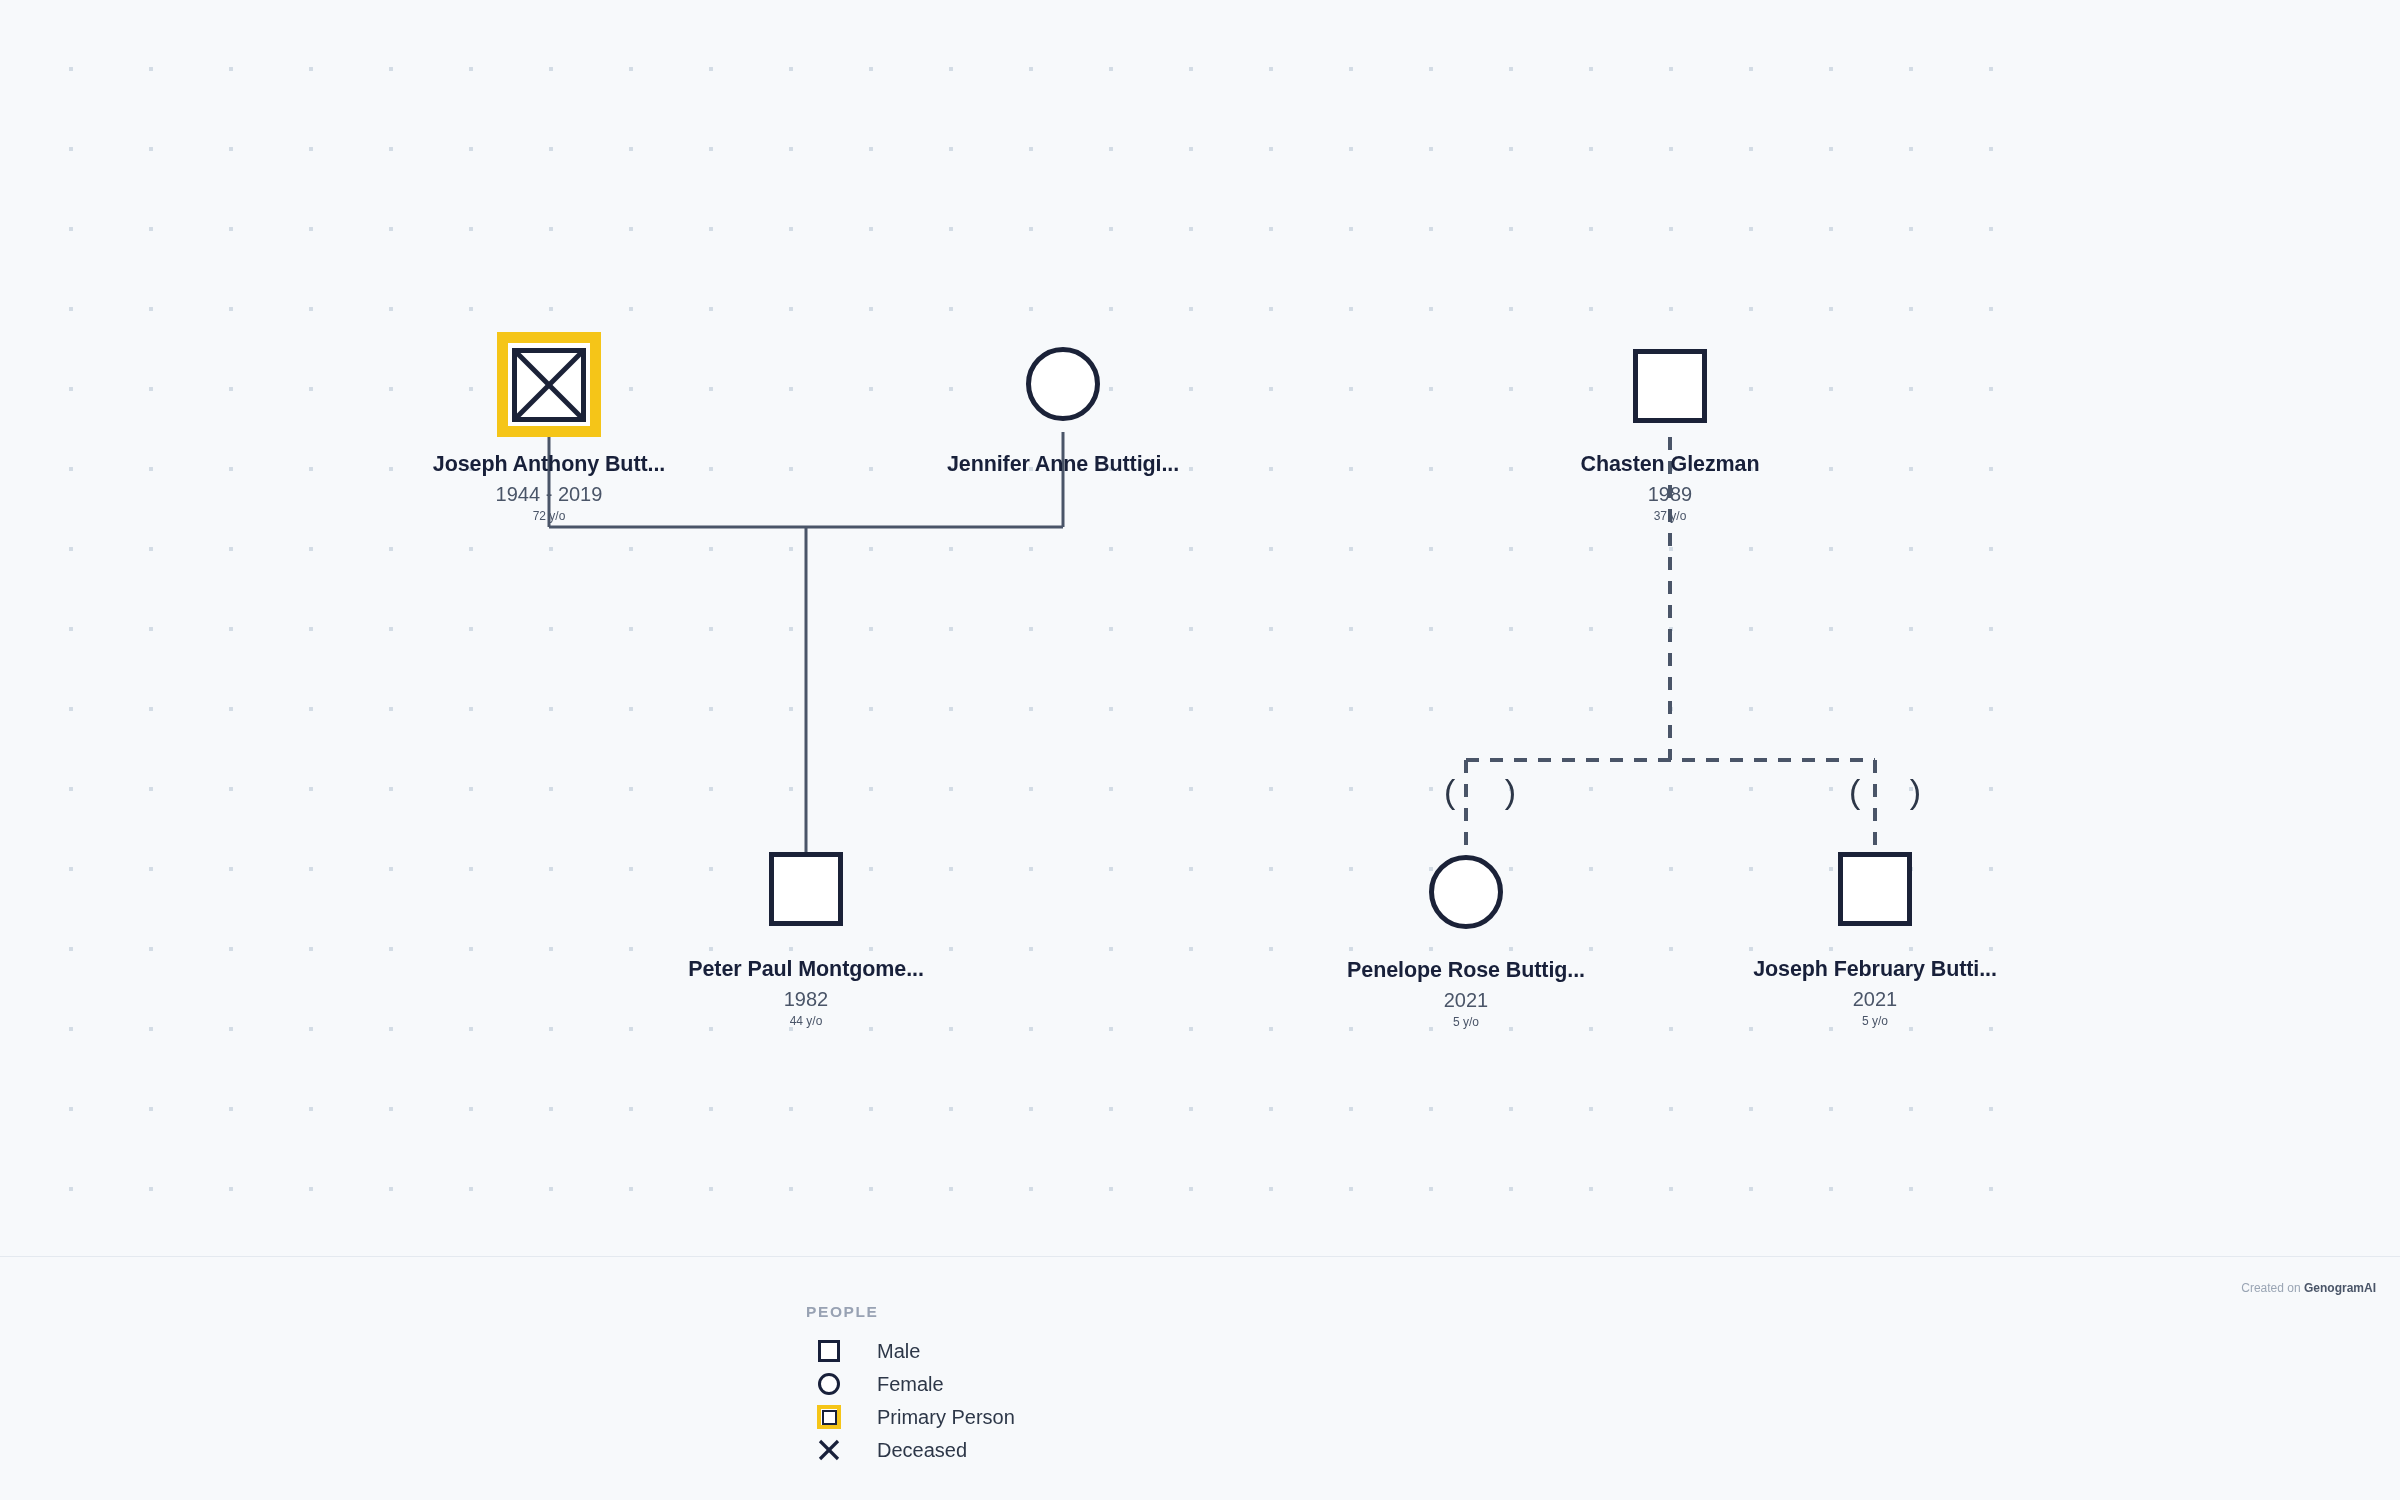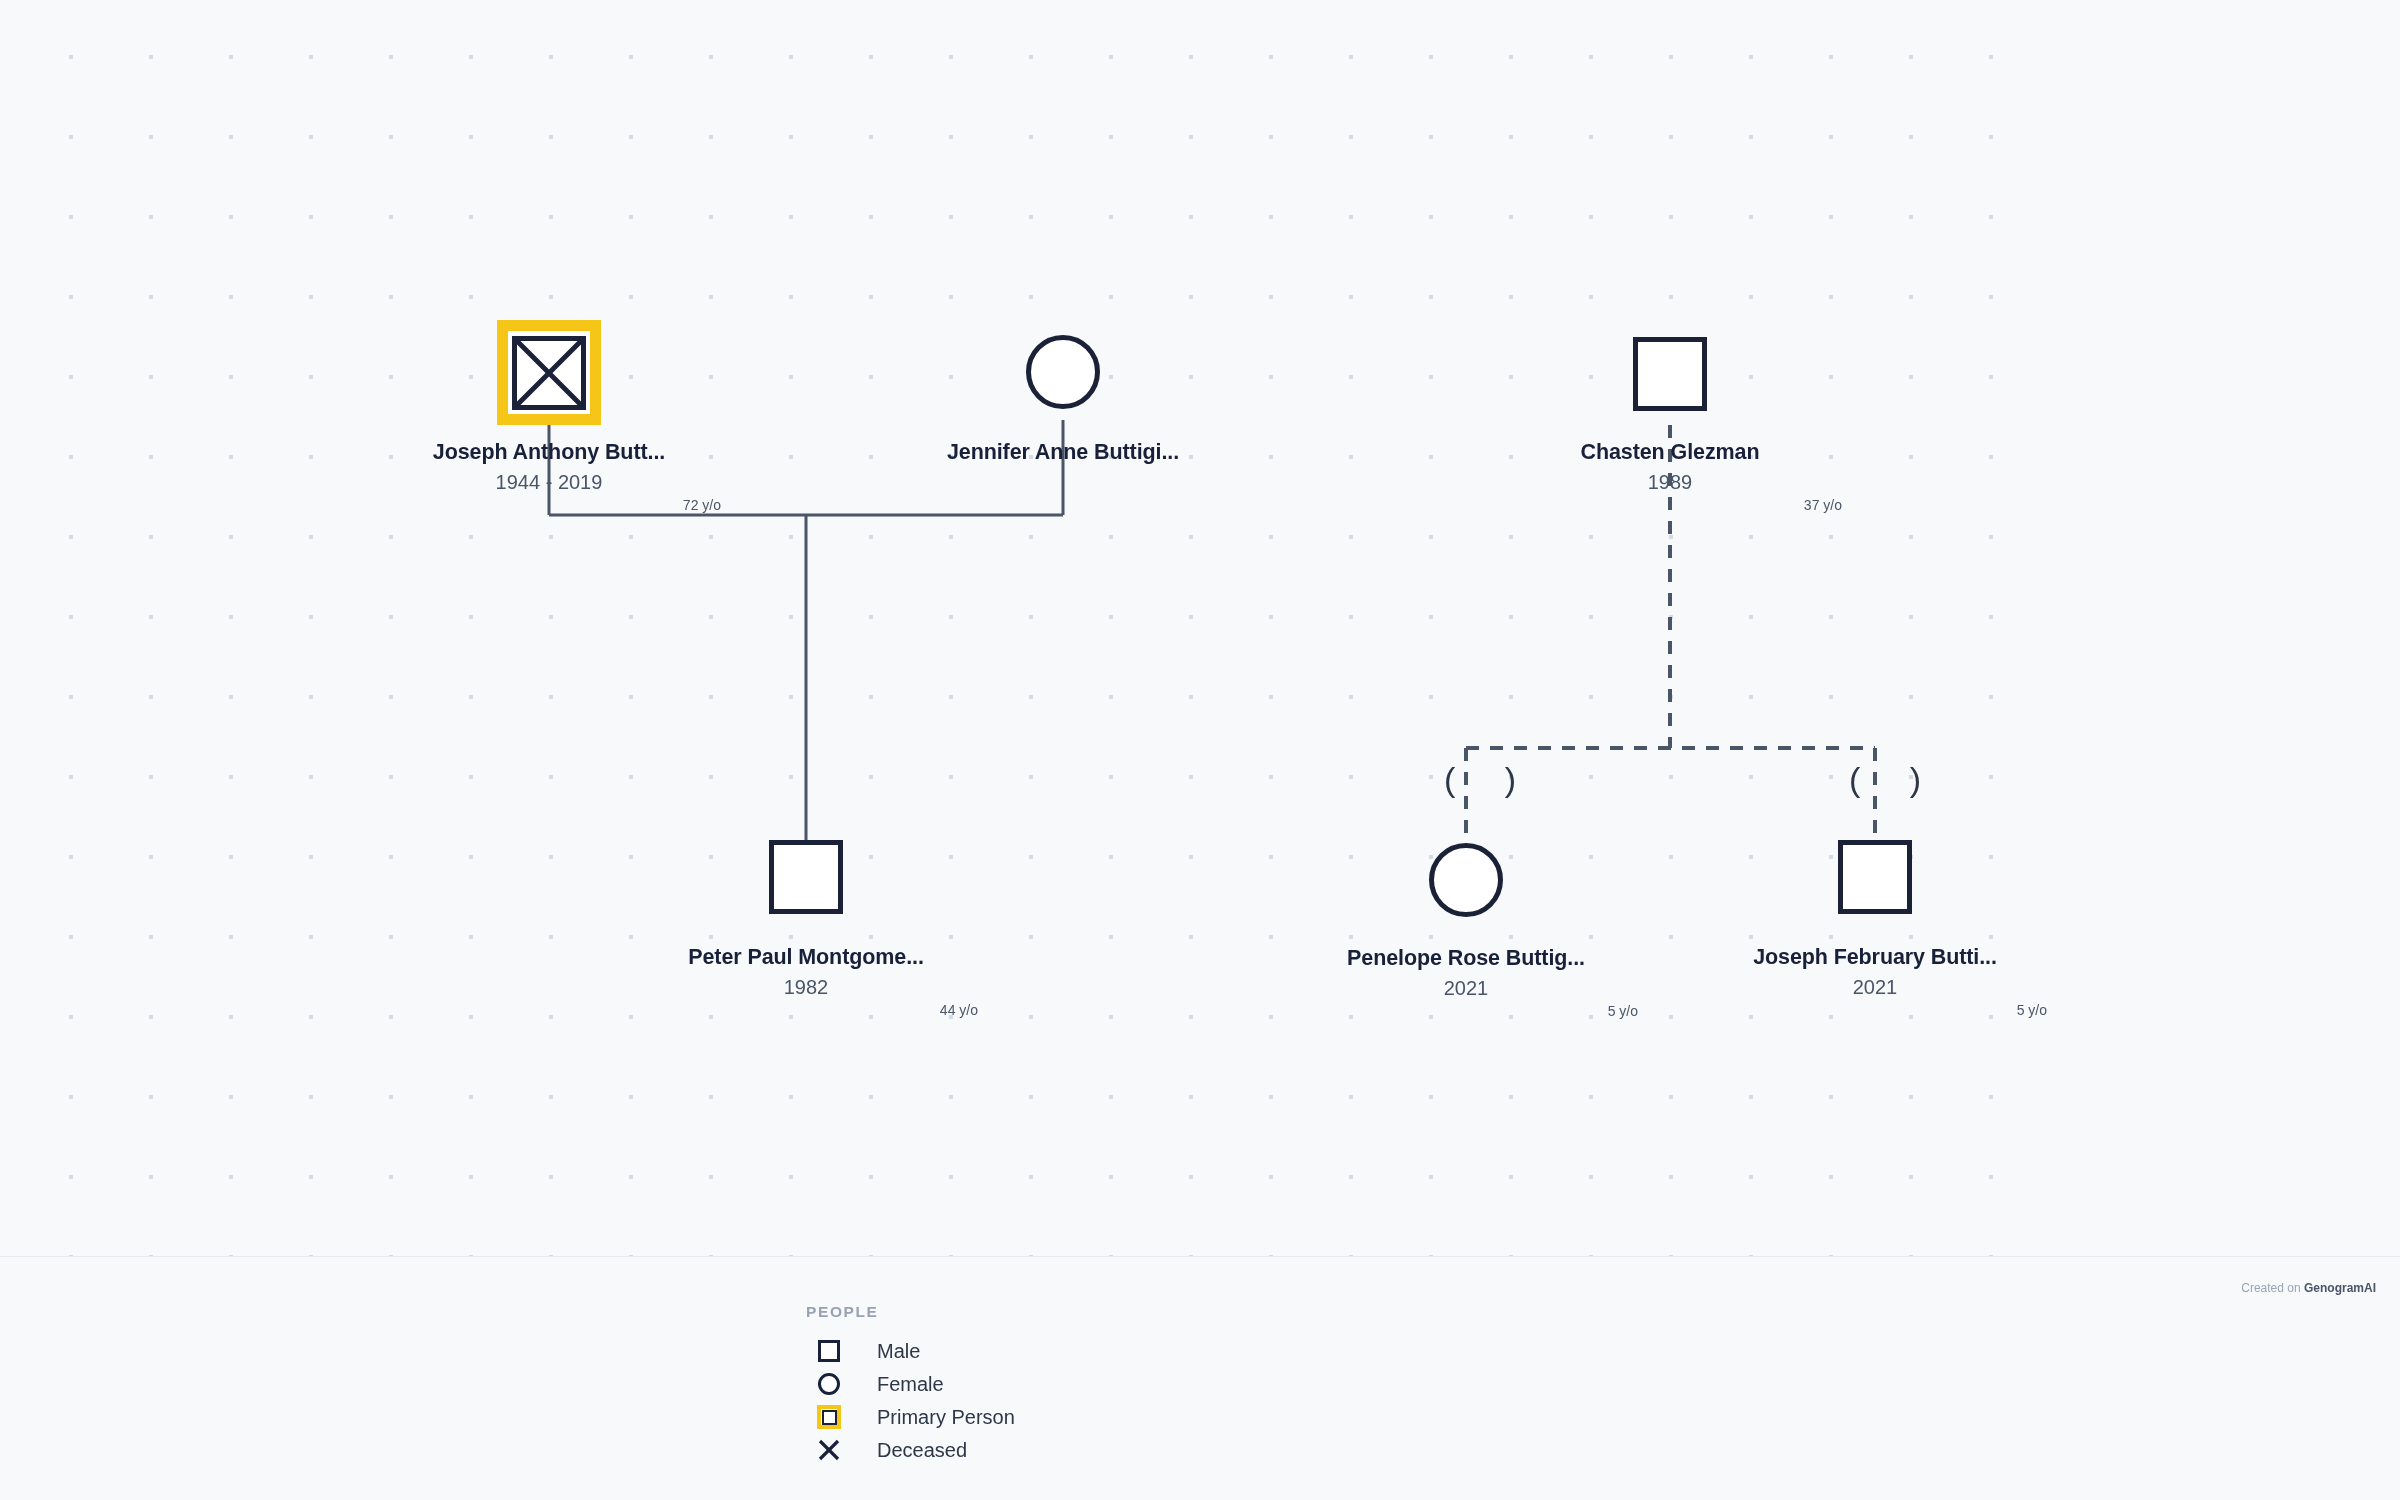--- a/index.html
+++ b/index.html
@@ -4,21 +4,21 @@
 <style>
   * { box-sizing: border-box; margin: 0; padding: 0; }
   html, body {
     width: 2400px; height: 1500px;
     font-family: "Liberation Sans", sans-serif;
     background: #f7f9fb;
     overflow: hidden;
   }
   #canvas {
     position: absolute;
-    left: 0; top: 0;
+    left: 0; top: 12px;
     width: 2025px; height: 1256px;
     background-color: #f7f9fb;
     background-image: radial-gradient(circle, #d3dce5 2.2px, transparent 2.4px);
     background-size: 80px 80px;
     background-position: 31px 17px;
   }
   #edges { position: absolute; left: 0; top: 0; width: 2400px; height: 1256px; }
 
   .node { position: absolute; }
   .shape-wrap { position: absolute; }
@@ -49,24 +49,23 @@
     letter-spacing: -0.1px;
     line-height: 1.2;
   }
   .yr {
     font-size: 20px;
     color: #4a5568;
     line-height: 1.35;
     margin-top: 3px;
   }
   .age {
-    font-size: 14px;
+    font-size: 12px;
     color: #4a5568;
     line-height: 1.35;
-    text-align: right;
   }
   .adopt-brk {
     position: absolute;
     font-size: 34px;
     color: #2d3748;
     font-family: "Liberation Sans", sans-serif;
     line-height: 1;
     letter-spacing: 20px;
     text-indent: 0;
   }

